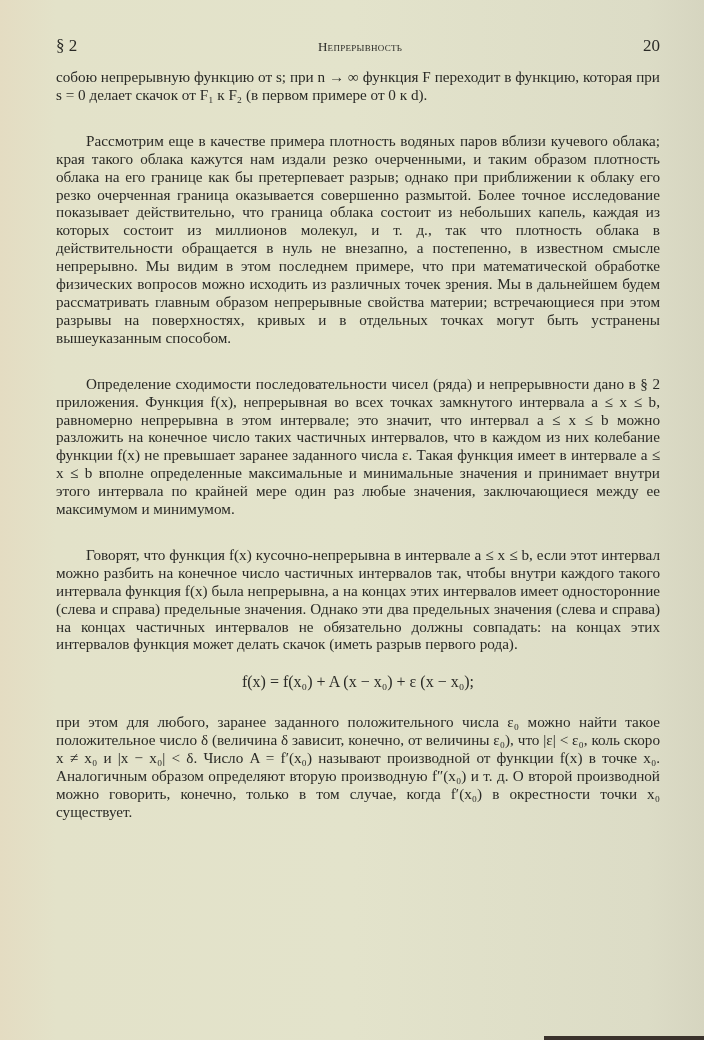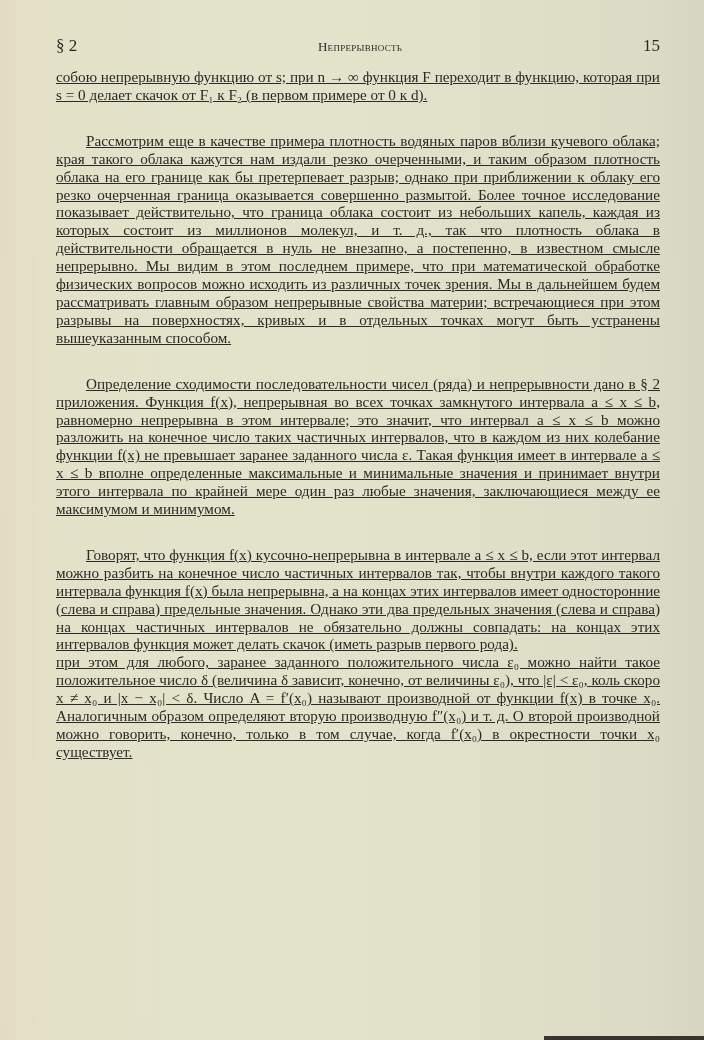--- a/index.html
+++ b/index.html
@@ -10,39 +10,40 @@
       color: #2a2a26;
       position: relative;
     }
     .page { position: absolute; left: 56px; top: 36px; width: 604px; }
     .running-head {
       display: flex; justify-content: space-between; align-items: baseline;
       font-size: 17px; height: 26px; margin-bottom: 6px;
     }
     .running-head .title { font-variant: small-caps; letter-spacing: 0.3px; font-size: 13px; }
     .body-text { font-size: 15.2px; line-height: 17.9px; text-align: justify; }
-    .body-text p { margin: 0; text-indent: 0; text-decoration: underline; }
+    .body-text p { margin: 0; text-indent: 0; }
     .body-text p.indent { text-indent: 30px; margin-top: 28px; }
     .formula { text-align: center; font-size: 16px; margin: 20px 0 22px 0; font-style: normal; }
     .bottom-edge {
       position: absolute; right: 0; bottom: 0; width: 160px; height: 4px; background: #3a322c;
     }
   </style>
 </head>
 <body>
 
 <div class="page">
   <div class="running-head">
     <span>§ 2</span>
     <span class="title">Непрерывность</span>
-    <span>15</span>
+    <span>20</span>
   </div>
 
   <div class="body-text">
     <p>собою непрерывную функцию от s; при n → ∞ функция F переходит в функцию, которая при s = 0 делает скачок от F₁ к F₂ (в первом примере от 0 к d).</p>
     <p class="indent">Рассмотрим еще в качестве примера плотность водяных паров вблизи кучевого облака; края такого облака кажутся нам издали резко очерченными, и таким образом плотность облака на его границе как бы претерпевает разрыв; однако при приближении к облаку его резко очерченная граница оказывается совершенно размытой. Более точное исследование показывает действительно, что граница облака состоит из небольших капель, каждая из которых состоит из миллионов молекул, и т. д., так что плотность облака в действительности обращается в нуль не внезапно, а постепенно, в известном смысле непрерывно. Мы видим в этом последнем примере, что при математической обработке физических вопросов можно исходить из различных точек зрения. Мы в дальнейшем будем рассматривать главным образом непрерывные свойства материи; встречающиеся при этом разрывы на поверхностях, кривых и в отдельных точках могут быть устранены вышеуказанным способом.</p>
     <p class="indent">Определение сходимости последовательности чисел (ряда) и непрерывности дано в § 2 приложения. Функция f(x), непрерывная во всех точках замкнутого интервала a ≤ x ≤ b, равномерно непрерывна в этом интервале; это значит, что интервал a ≤ x ≤ b можно разложить на конечное число таких частичных интервалов, что в каждом из них колебание функции f(x) не превышает заранее заданного числа ε. Такая функция имеет в интервале a ≤ x ≤ b вполне определенные максимальные и минимальные значения и принимает внутри этого интервала по крайней мере один раз любые значения, заключающиеся между ее максимумом и минимумом.</p>
     <p class="indent">Говорят, что функция f(x) кусочно-непрерывна в интервале a ≤ x ≤ b, если этот интервал можно разбить на конечное число частичных интервалов так, чтобы внутри каждого такого интервала функция f(x) была непрерывна, а на концах этих интервалов имеет односторонние (слева и справа) предельные значения. Однако эти два предельных значения (слева и справа) на концах частичных интервалов не обязательно должны совпадать: на концах этих интервалов функция может делать скачок (иметь разрыв первого рода).</p>
+    <div class="formula">f(x) = f(x₀) + A (x − x₀) + ε (x − x₀);</div>
     <p>при этом для любого, заранее заданного положительного числа ε₀ можно найти такое положительное число δ (величина δ зависит, конечно, от величины ε₀), что |ε| &lt; ε₀, коль скоро x ≠ x₀ и |x − x₀| &lt; δ. Число A = f′(x₀) называют производной от функции f(x) в точке x₀. Аналогичным образом определяют вторую производную f″(x₀) и т. д. О второй производной можно говорить, конечно, только в том случае, когда f′(x₀) в окрестности точки x₀ существует.</p>
   </div>
 </div>
 
 <div class="bottom-edge"></div>
 
 </body></html>

